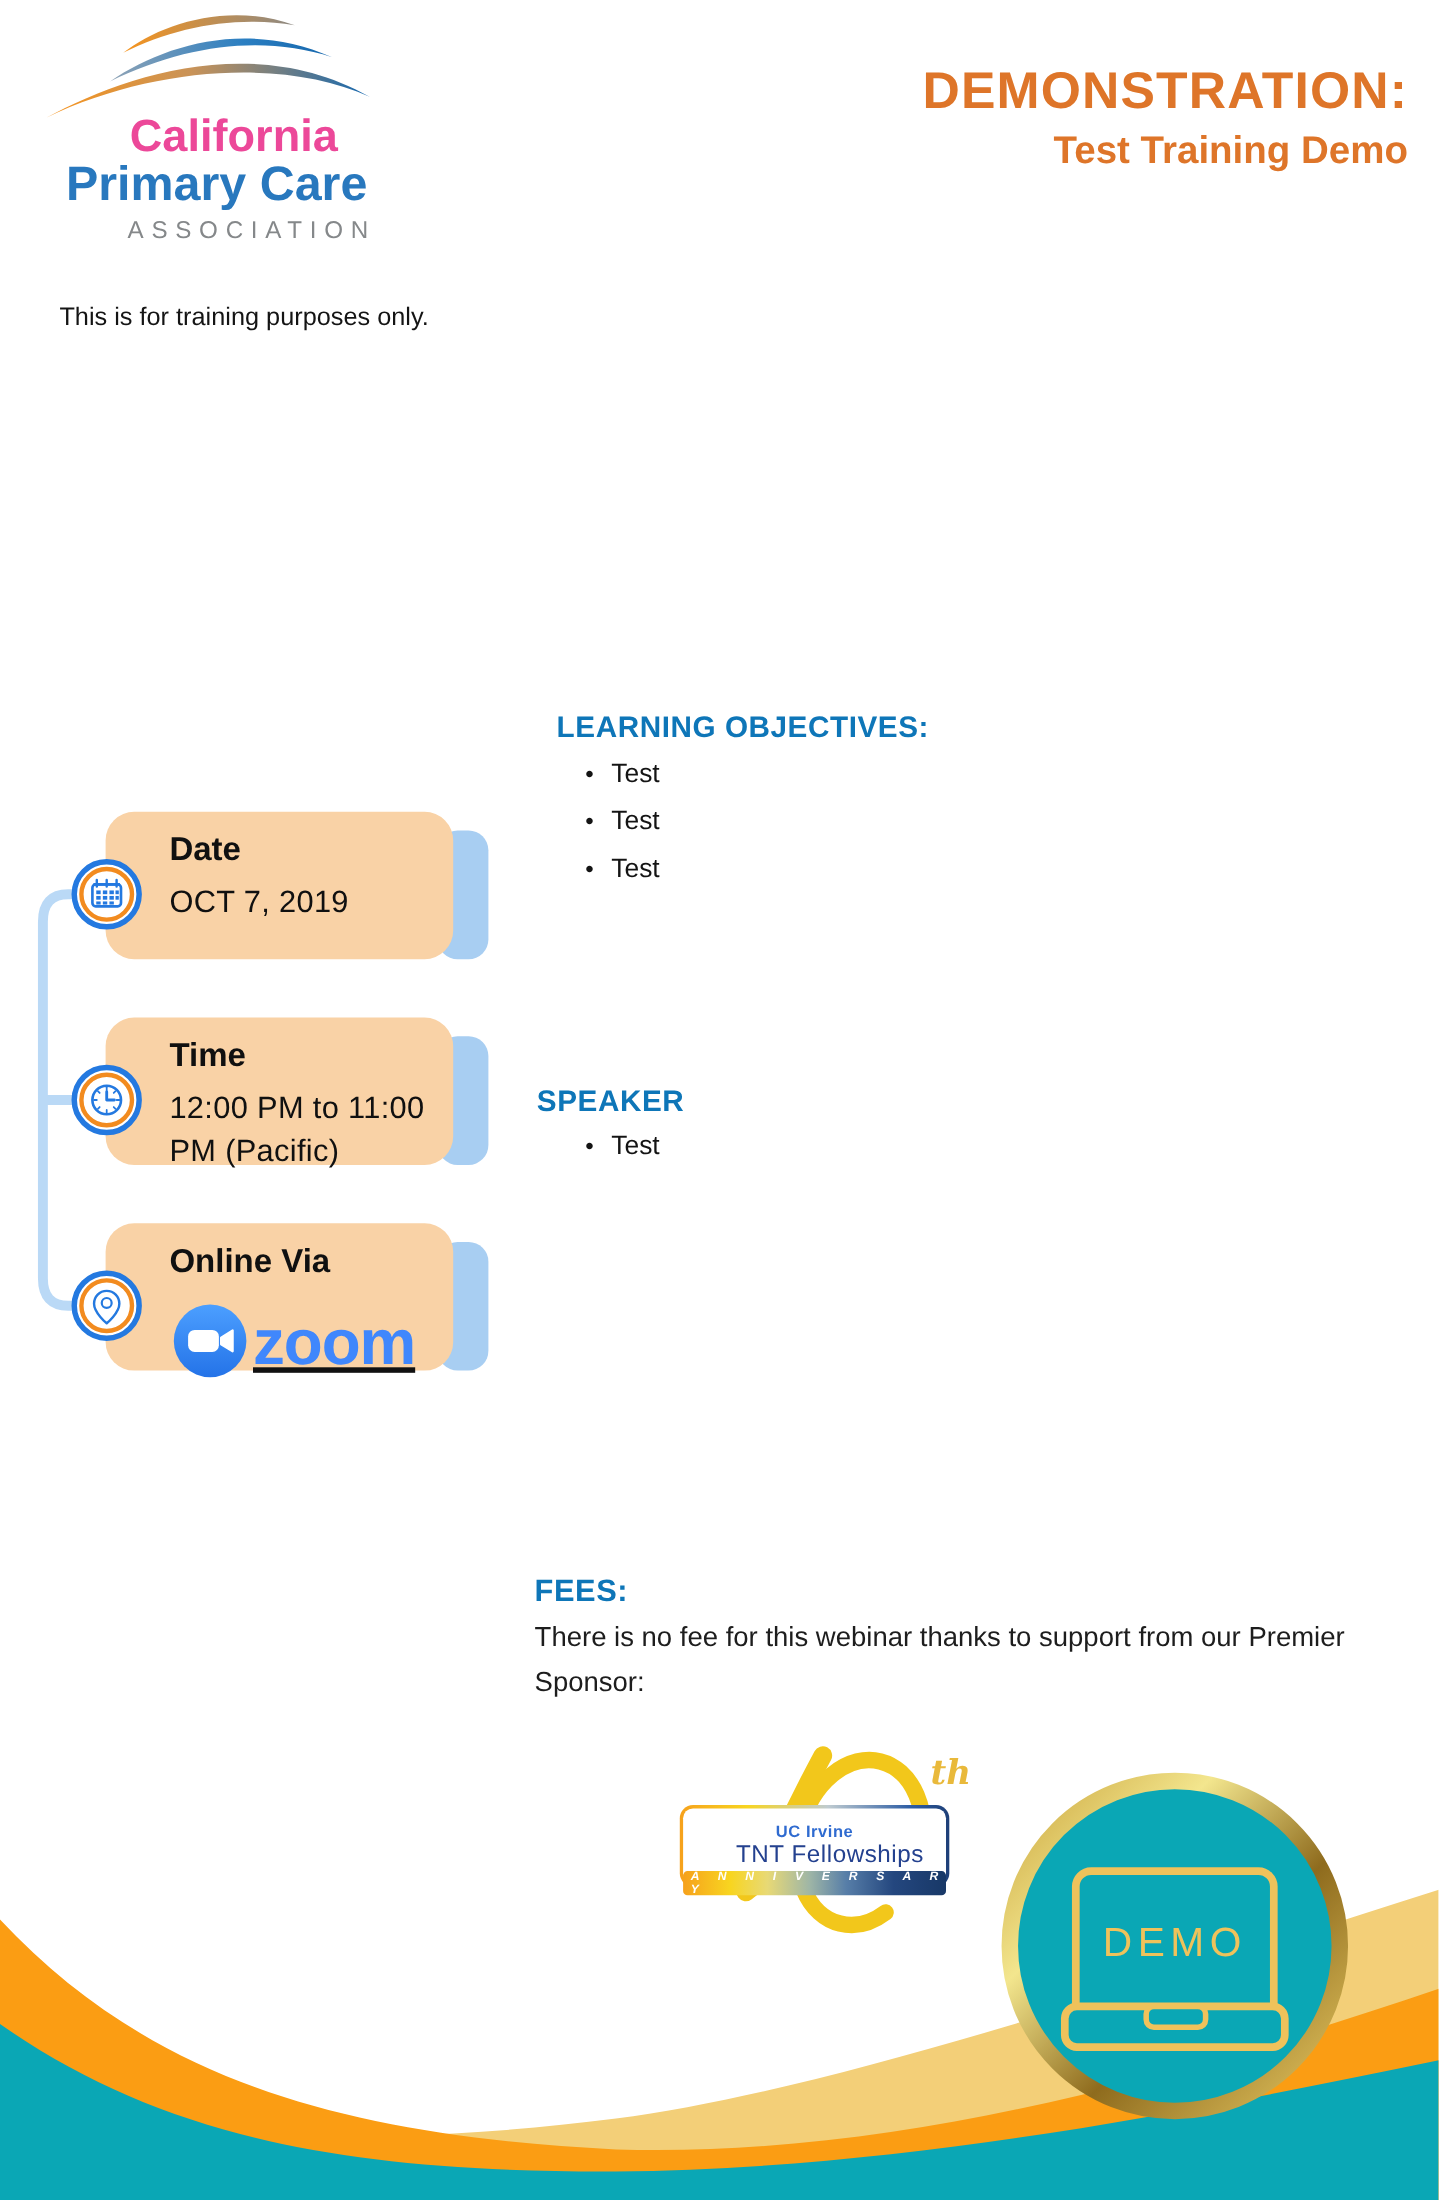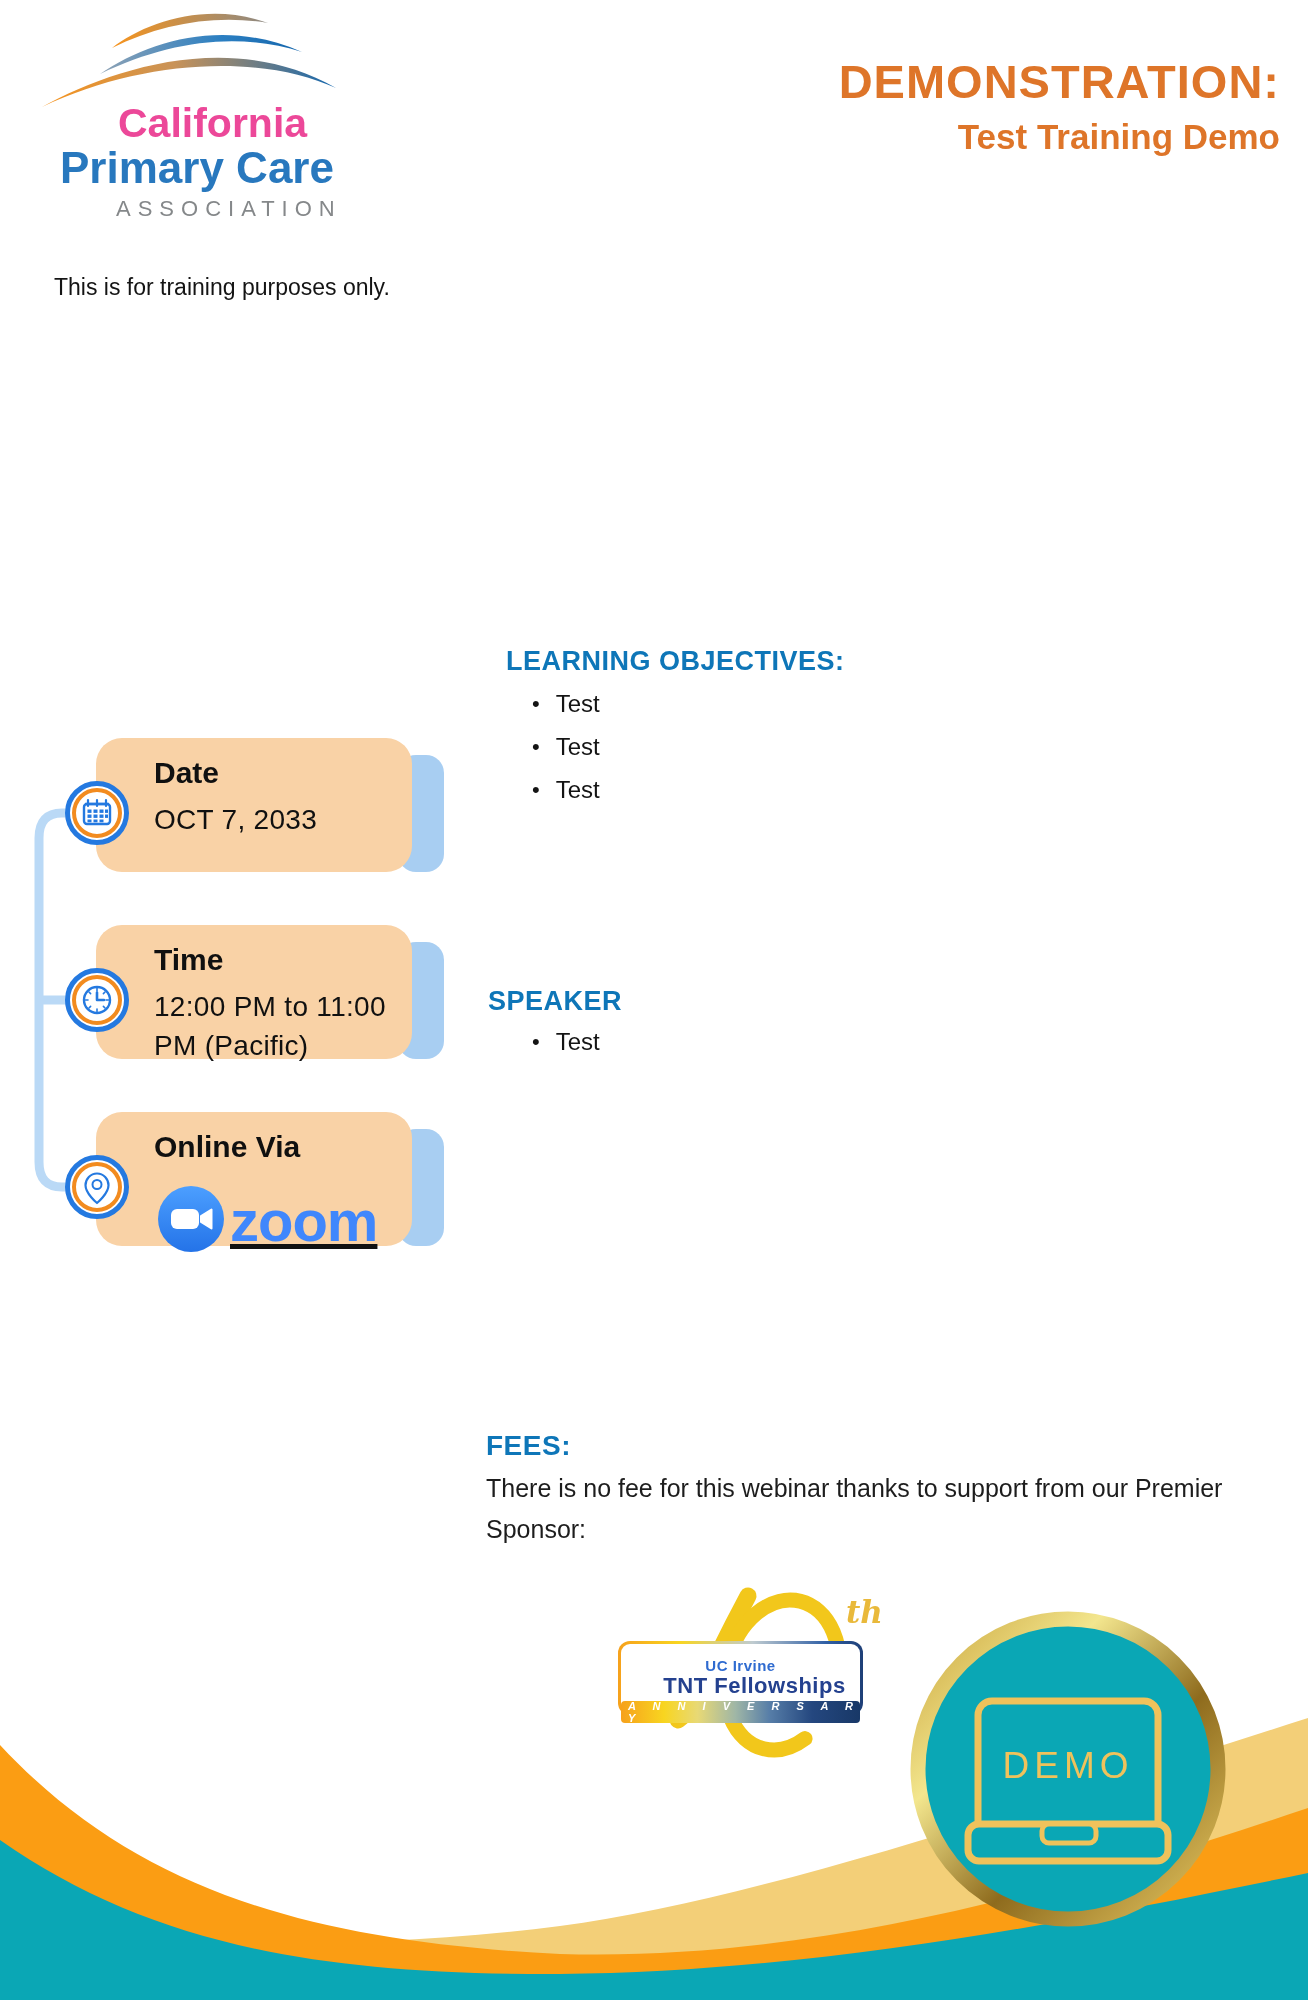--- a/index.html
+++ b/index.html
@@ -44,21 +44,21 @@
   
   .tnt-ten{left:630px;top:1580px;z-index:1;}
   .tnt-th{left:846px;top:1594px;z-index:1;font-family:"DejaVu Serif",serif;
           font-style:italic;font-weight:bold;font-size:31px;color:#E9B93B;}
   .tnt-box-border{left:618px;top:1641px;width:245px;height:74px;border-radius:12px;z-index:2;
       background:linear-gradient(90deg,#F6A11C,#F8D520 25%,#BFCBD0 55%,#2F5FA5 85%,#1E3F77);
       padding:3px;box-sizing:border-box;}
   .tnt-box{width:100%;height:100%;background:#fff;border-radius:9px;display:flex;flex-direction:column;
       align-items:center;justify-content:center;line-height:1.1;}
   .tnt-org{font-size:15px;font-weight:bold;color:#2F6BD0;letter-spacing:0.5px;}
-  .tnt-program{font-size:22px;font-weight:bold;color:#24418F;letter-spacing:0.5px;margin-left:28px;}
+  .tnt-program{font-size:22px;font-weight:normal;color:#24418F;letter-spacing:0.5px;margin-left:28px;}
   .tnt-bar{left:621px;top:1701px;width:239px;height:22px;border-radius:4px;z-index:2;
       background:linear-gradient(90deg,#F6A11C 0%,#F8D520 18%,#E8D975 32%,#9FB6A6 48%,#577EA8 62%,#24477F 80%,#183867 100%);
       display:flex;align-items:center;justify-content:center;}
   .tnt-anniv{font-size:11px;font-style:italic;font-weight:bold;color:#ffffff;letter-spacing:7px;margin-left:7px;}
 
   
   .waves{left:0;bottom:0;z-index:3;}
   .demo-badge{left:905px;top:1606px;z-index:4;}
 </style>
 </head>
@@ -119,21 +119,21 @@
   <svg class="abs" style="left:0;top:700px;z-index:0;" width="450" height="600" viewBox="0 0 450 600">
     <path d="M97,113 H62 Q39,113 39,138 V462 Q39,487 62,487 H97 M39,300 H78" fill="none" stroke="#BAD9F6" stroke-width="9" stroke-linecap="round"></path>
   </svg>
 
   <div class="abs card-tab" style="top:755px;"></div>
   <div class="abs card-tab" style="top:942px;"></div>
   <div class="abs card-tab" style="top:1129px;"></div>
 
   <div class="abs event-card" style="top:738px;">
     <div class="card-label">Date</div>
-    <div class="card-value">OCT 7, 2033</div>
+    <div class="card-value">OCT 7, 2019</div>
   </div>
 
   <div class="abs event-card" style="top:925px;">
     <div class="card-label">Time</div>
     <div class="card-value">12:00 PM to 11:00 PM (Pacific)</div>
   </div>
 
   <div class="abs event-card" style="top:1112px;">
     <div class="card-label">Online Via</div>
     <div class="zoom-row">

